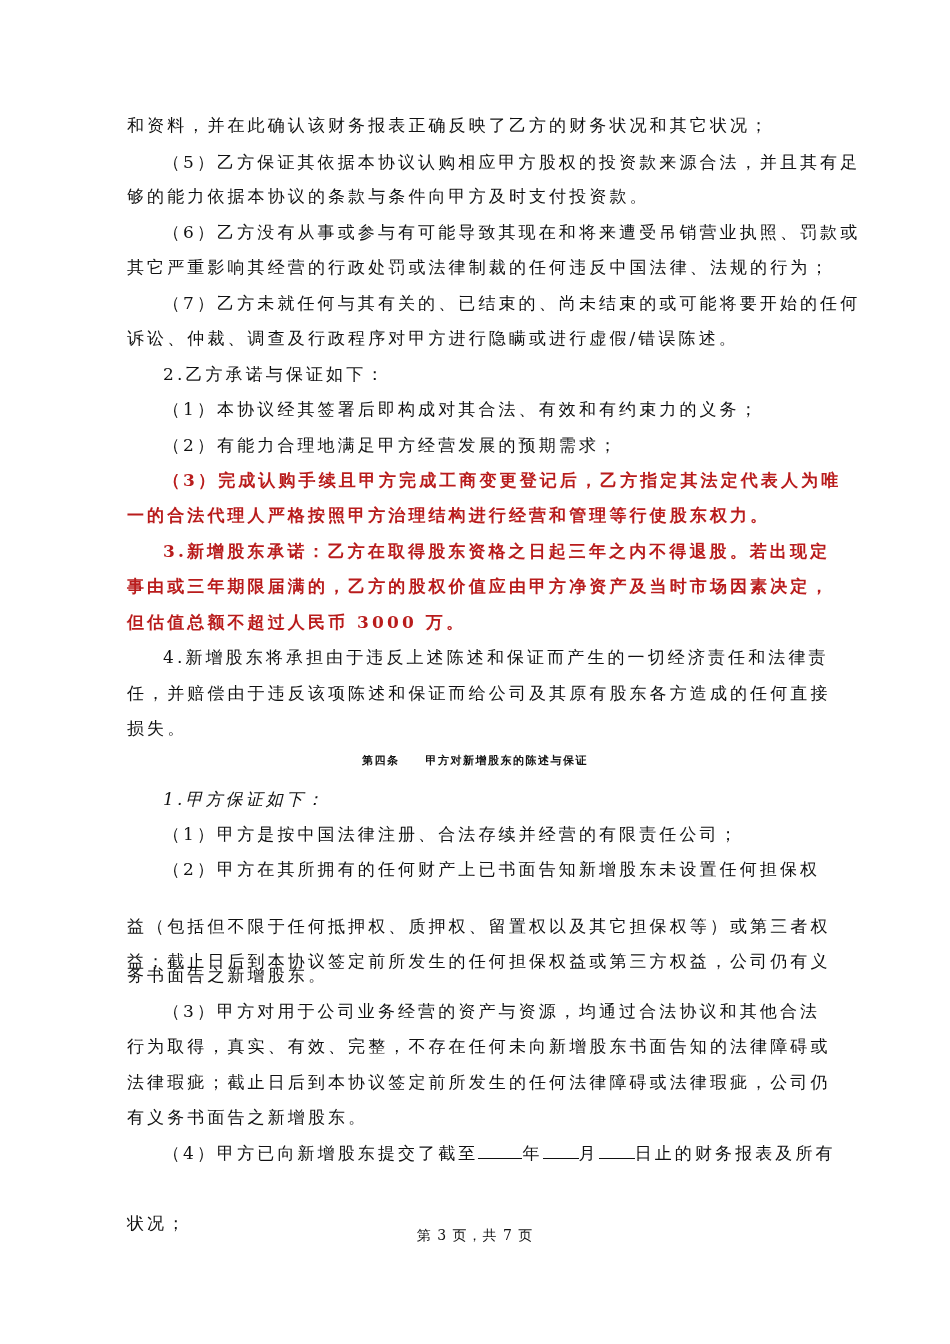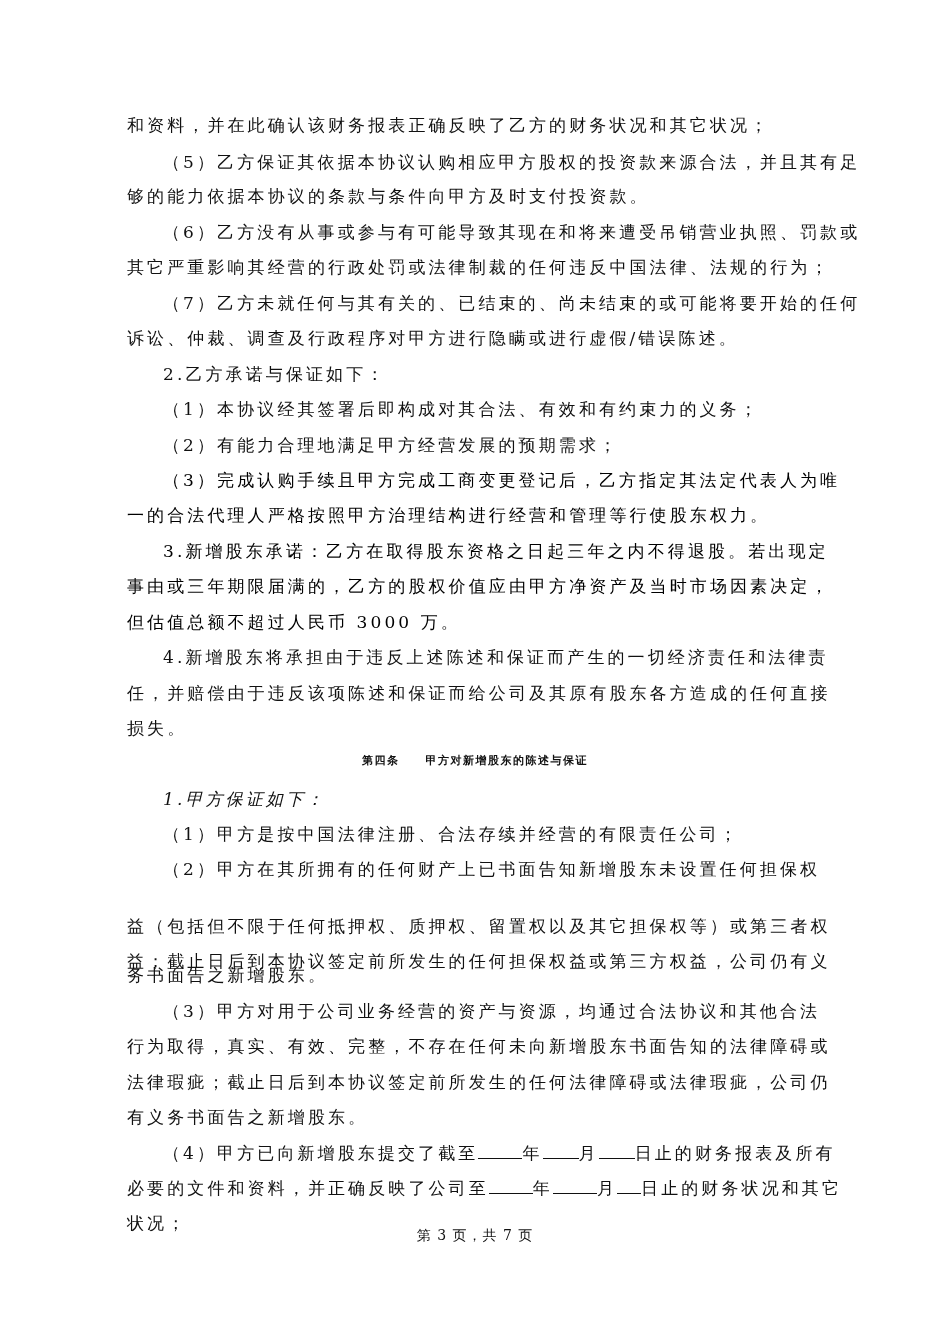--- a/index.html
+++ b/index.html
@@ -2,21 +2,21 @@
 <html><head>
 <meta charset="utf-8">
 <style>
   html, body { margin: 0; padding: 0; background: #ffffff; }
   body { width: 950px; height: 1344px; position: relative; overflow: hidden;
          font-family: "DejaVu Serif", "Liberation Serif", serif; color: #111; }
   .page { position: absolute; left: 0; top: 0; width: 950px; height: 1074px; padding-left: 14px; }
   .line { position: absolute; left: 127px; width: 700px; font-size: 17px;
           letter-spacing: 3.1px; white-space: nowrap; line-height: 22px; }
   .indent { left: 163px; }
-  .red { color: #000000; }
+  .red { color: #b91c1c; font-weight: bold; }
   .heading { position: absolute; left: 0; width: 950px; text-align: center;
              font-size: 11px; font-weight: bold; letter-spacing: 1.5px; line-height: 22px;
              font-family: "DejaVu Sans", "Liberation Sans", sans-serif; }
   .heading .gap { display: inline-block; width: 26px; }
   .blank { display: inline-block; border-bottom: 1px solid #111; height: 16px; vertical-align: baseline; }
   .footer { position: absolute; left: 0; width: 950px; text-align: center; top: 1226px;
             font-size: 14px; letter-spacing: 1px; line-height: 18px; }
 </style>
 </head>
 <body>
@@ -57,20 +57,17 @@
       <div class="line indent" style="top: 1000px;">（3）甲方对用于公司业务经营的资产与资源，均通过合法协议和其他合法</div>
       <div class="line" style="top: 1035px;">行为取得，真实、有效、完整，不存在任何未向新增股东书面告知的法律障碍或</div>
       <div class="line" style="top: 1071px;">法律瑕疵；截止日后到本协议签定前所发生的任何法律障碍或法律瑕疵，公司仍</div>
       <div class="line" style="top: 1106px;">有义务书面告之新增股东。</div>
     </div>
 
   <div class="line indent" id="bl1" style="top: 1142px;">
     <span>（4）甲方已向新增股东提交了截至</span><span class="blank" style="width:44px"></span><span>年</span><span class="blank" style="width:36px"></span><span>月</span><span class="blank" style="width:36px"></span><span>日止的财务报表及所有</span>
   </div>
 
-  <div class="line" id="bl2" style="top: 1177px;">
-    <span>必要的文件和资料，并正确反映了公司至</span><span class="blank" style="width:44px"></span><span>年</span><span class="blank" style="width:44px"></span><span>月</span><span class="blank" style="width:24px"></span><span>日止的财务状况和其它</span>
-  </div>
 
   <div class="line" id="last" style="top: 1212px;">状况；</div>
 
   <div class="footer">第 3 页，共 7 页</div>
 </div>
 
 </body></html>

